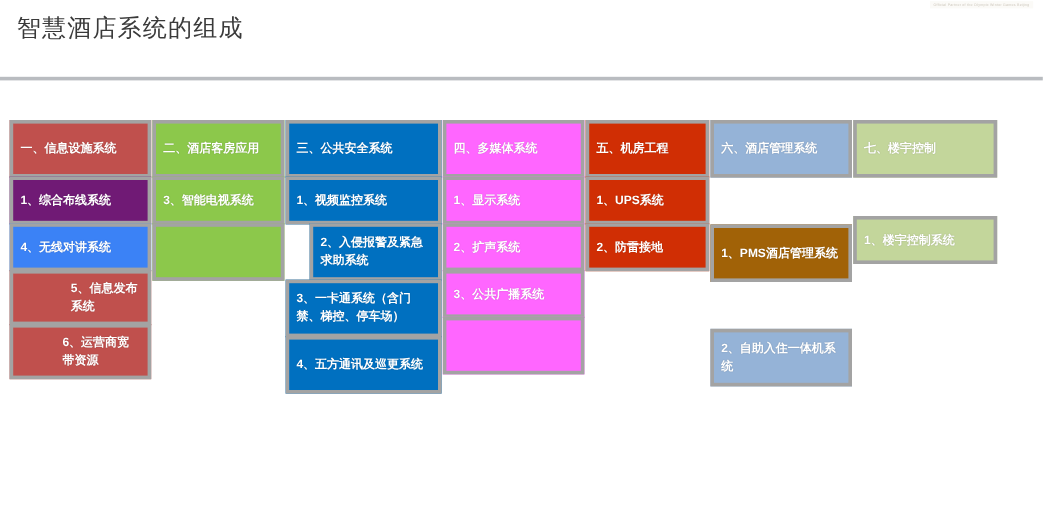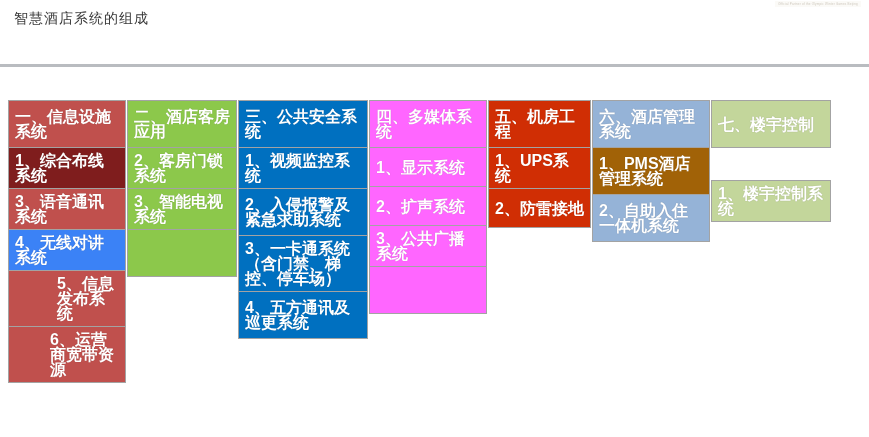--- a/index.html
+++ b/index.html
@@ -13,91 +13,89 @@
   .watermark{
     position:absolute;top:1px;right:8px;
     font-size:3px;line-height:4px;color:#cfc9bf;
     text-align:center;letter-spacing:.2px;
     background:#fbfaf7;padding:1px 3px;
     white-space:nowrap;
   }
   .page-title{
     position:absolute;left:14px;top:10px;
     font-family:"DejaVu Serif","Liberation Serif",serif;
-    font-size:14px;color:#3a3a3a;font-weight:400;
+    font-size:20px;color:#3a3a3a;font-weight:400;
     letter-spacing:1px;
   }
   .title-rule{
     position:absolute;left:0px;top:64px;width:869px;height:3px;
     background:#b9bcc0;
   }
   .board{
     position:absolute;left:8px;top:100px;
     display:flex;align-items:flex-start;
   }
   .col{
     display:flex;flex-direction:column;
     margin-right:1px;
   }
   .cell{
-    border:1px solid #a3a3a3;
+    border:3px solid #a3a3a3;
     margin-bottom:-1px;
     box-sizing:border-box;
     color:#ffffff;
     font-weight:bold;
-    font-size:16px;
+    font-size:10px;
     line-height:15px;
     padding:5px 6px;
     display:flex;
     align-items:center;
     text-shadow:0 0 1px rgba(0,0,0,.25);
   }
   .cell.head{
     height:48px;
     align-items:center;
   }
   .cell.item{min-height:40px;}
   .cell.tall{min-height:48px;}
   .cell.empty{min-height:48px;}
   
   .c1{width:118px;}
   .c2{width:110px;}
   .c3{width:130px;}
   .c4{width:118px;}
   .c5{width:103px;}
-  .c6{width:118px;}
+  .c6{width:118px;gap:40px;}
   .c7{width:120px;gap:33px;}
 </style>
 </head>
 <body>
 
 <div class="watermark">Official Partner of the Olympic Winter Games Beijing</div>
 
 <div class="page-title">智慧酒店系统的组成</div>
 <div class="title-rule"></div>
 
 <div class="board">
     <div class="col c1">
       <div class="cell head" style="background: rgb(192, 80, 77);">一、信息设施系统</div>
-      <div class="cell item" style="background: #7f1d1d;">1、综合布线系统</div>
-      <div class="cell item" style="background: rgb(192, 80, 77);">3、语音通讯系统</div>
+      <div class="cell item" style="background: #701a75;">1、综合布线系统</div>
       <div class="cell item" style="background: #3b82f6;">4、无线对讲系统</div>
       <div class="cell item" style="background: rgb(192, 80, 77); padding-left: 48px;">5、信息发布系统</div>
       <div class="cell item" style="background: rgb(192, 80, 77); padding-left: 41px;">6、运营商宽带资源</div>
     </div>
     <div class="col c2">
       <div class="cell head" style="background: rgb(140, 200, 75);">二、酒店客房应用</div>
-      <div class="cell item" style="background: rgb(140, 200, 75);">2、客房门锁系统</div>
       <div class="cell item" style="background: rgb(140, 200, 75);">3、智能电视系统</div>
       <div class="cell empty" style="background: rgb(140, 200, 75);"></div>
     </div>
     <div class="col c3">
       <div class="cell head" style="background: rgb(0, 112, 192);">三、公共安全系统</div>
       <div class="cell item" style="background: rgb(0, 112, 192);">1、视频监控系统</div>
-      <div class="cell item tall" style="background: rgb(0, 112, 192);">2、入侵报警及紧急求助系统</div>
+      <div class="cell item tall" style="background: rgb(0, 112, 192); margin-left: 20px;">2、入侵报警及紧急求助系统</div>
       <div class="cell item tall" style="background: rgb(0, 112, 192);">3、一卡通系统（含门禁、梯控、停车场）</div>
       <div class="cell item tall" style="background: rgb(0, 112, 192);">4、五方通讯及巡更系统</div>
     </div>
     <div class="col c4">
       <div class="cell head" style="background: rgb(255, 102, 255);">四、多媒体系统</div>
       <div class="cell item" style="background: rgb(255, 102, 255);">1、显示系统</div>
       <div class="cell item" style="background: rgb(255, 102, 255);">2、扩声系统</div>
       <div class="cell item" style="background: rgb(255, 102, 255);">3、公共广播系统</div>
       <div class="cell empty" style="background: rgb(255, 102, 255);"></div>
     </div>

